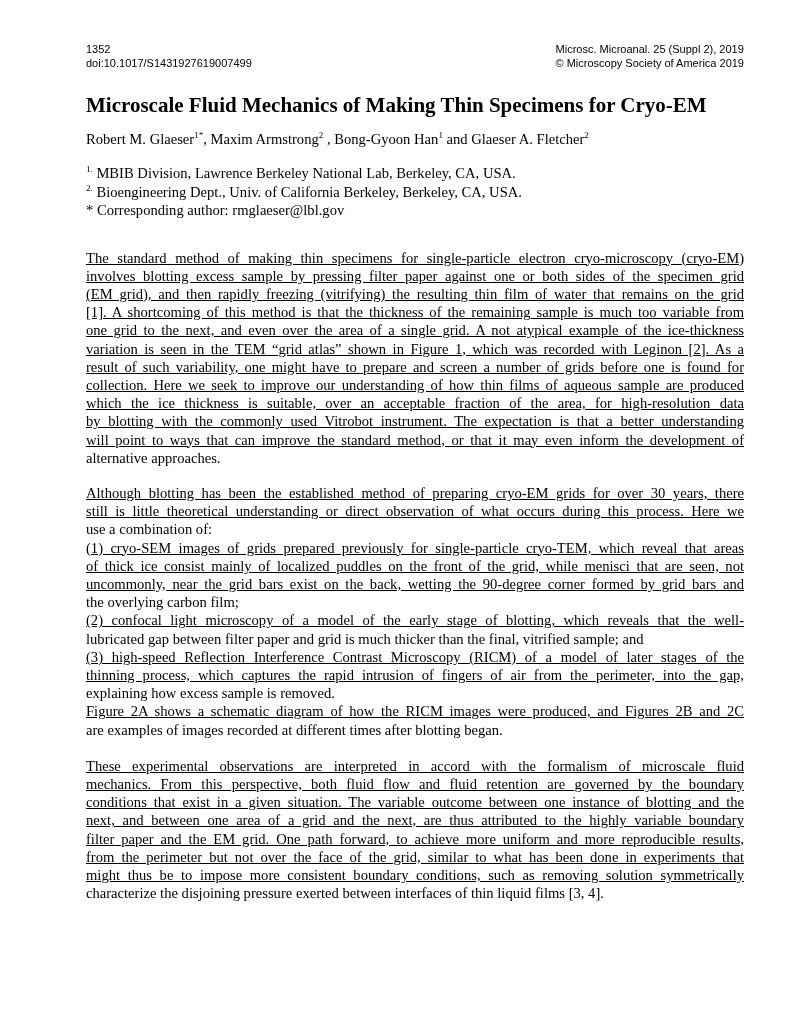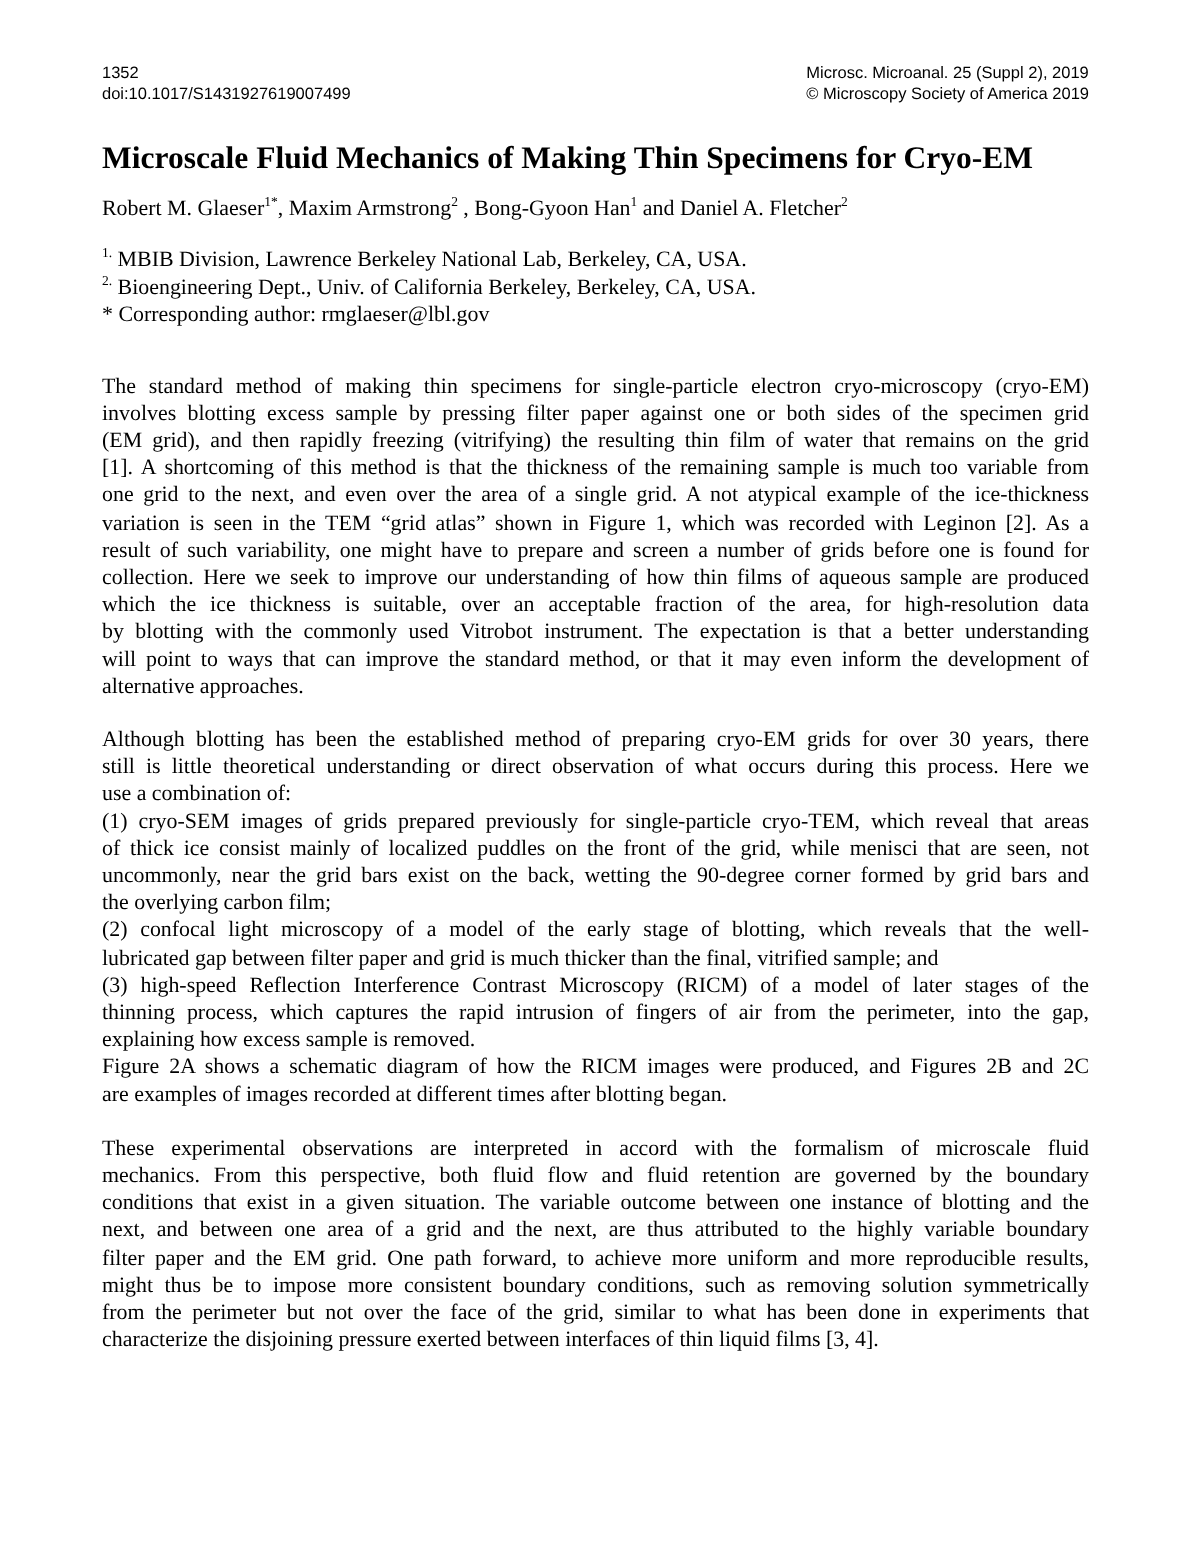--- a/index.html
+++ b/index.html
@@ -1,50 +1,50 @@
 <!DOCTYPE html>
 <html><head>
   <meta charset="utf-8">
   <style>
     html, body { margin: 0; padding: 0; background: #ffffff; }
     body { width: 800px; height: 1036px; position: relative; overflow: hidden; color: #000; }
-    .page { position: absolute; left: 68px; top: 42px; width: 658px; }
+    .page { position: absolute; left: 86px; top: 42px; width: 658px; }
     .hdr { font-family: "Liberation Sans", sans-serif; font-size: 11px; line-height: 14px; display: flex; justify-content: space-between; }
     .hdr .r { text-align: left; }
     .title { font-family: "Liberation Serif", serif; font-weight: bold; font-size: 21px; margin-top: 24px; line-height: 22px; }
     .authors { font-family: "Liberation Serif", serif; font-size: 14.6px; margin-top: 14px; line-height: 18px; }
     sup { font-size: 9px; vertical-align: super; line-height: 0; }
     .affils { font-family: "Liberation Serif", serif; font-size: 14.6px; margin-top: 16px; line-height: 18.5px; }
     .para { font-family: "Liberation Serif", serif; font-size: 14.6px; line-height: 18.2px; text-align: justify; margin: 0; }
     .p1 { margin-top: 29px; }
     .p2 { margin-top: 17px; }
     .p3 { margin-top: 18px; }
     .line { display: block; }
-    .just { text-align: justify; text-align-last: justify; }
+    .just { text-align: justify; text-align-last: justify; text-decoration: underline; }
     .last { text-align: right; text-align-last: left; }
   </style>
 </head>
 <body>
 
 <div class="page">
   <div class="hdr">
     <div class="l">
       <div>1352</div>
       <div>doi:10.1017/S1431927619007499</div>
     </div>
     <div class="r">
       <div>Microsc. Microanal. 25 (Suppl 2), 2019</div>
       <div>© Microscopy Society of America 2019</div>
     </div>
   </div>
 
   <div class="title">Microscale Fluid Mechanics of Making Thin Specimens for Cryo-EM</div>
 
   <div class="authors">
-    <span><span>Robert M. Glaeser</span><sup>1*</sup><span>, </span></span><span><span>Maxim Armstrong</span><sup>2</sup><span> , </span></span><span><span>Bong-Gyoon Han</span><sup>1</sup><span> and </span></span><span><span>Daniel A. Fletcher</span><sup>2</sup></span>
+    <span><span>Robert M. Glaeser</span><sup>1*</sup><span>, </span></span><span><span>Maxim Armstrong</span><sup>2</sup><span> , </span></span><span><span>Bong-Gyoon Han</span><sup>1</sup><span> and </span></span><span><span>Glaeser A. Fletcher</span><sup>2</sup></span>
   </div>
 
   <div class="affils">
     <div><sup>1.</sup><span> MBIB Division, Lawrence Berkeley National Lab, Berkeley, CA, USA.</span></div>
     <div><sup>2.</sup><span> Bioengineering Dept., Univ. of California Berkeley, Berkeley, CA, USA.</span></div>
     <div>* Corresponding author: rmglaeser@lbl.gov</div>
   </div>
 
   <div id="body-text">
       <div class="para p1">
@@ -76,18 +76,18 @@
         <span class="line last">explaining how excess sample is removed.</span>
         <span class="line just">Figure 2A shows a schematic diagram of how the RICM images were produced, and Figures 2B and 2C</span>
         <span class="line last">are examples of images recorded at different times after blotting began.</span>
       </div>
       <div class="para p3">
         <span class="line just">These experimental observations are interpreted in accord with the formalism of microscale fluid</span>
         <span class="line just">mechanics. From this perspective, both fluid flow and fluid retention are governed by the boundary</span>
         <span class="line just">conditions that exist in a given situation. The variable outcome between one instance of blotting and the</span>
         <span class="line just">next, and between one area of a grid and the next, are thus attributed to the highly variable boundary</span>
         <span class="line just">filter paper and the EM grid. One path forward, to achieve more uniform and more reproducible results,</span>
+        <span class="line just">from the perimeter but not over the face of the grid, similar to what has been done in experiments that</span>
         <span class="line just">might thus be to impose more consistent boundary conditions, such as removing solution symmetrically</span>
-        <span class="line just">from the perimeter but not over the face of the grid, similar to what has been done in experiments that</span>
         <span class="line last">characterize the disjoining pressure exerted between interfaces of thin liquid films [3, 4].</span>
       </div>
     </div>
 </div>
 
 </body></html>

